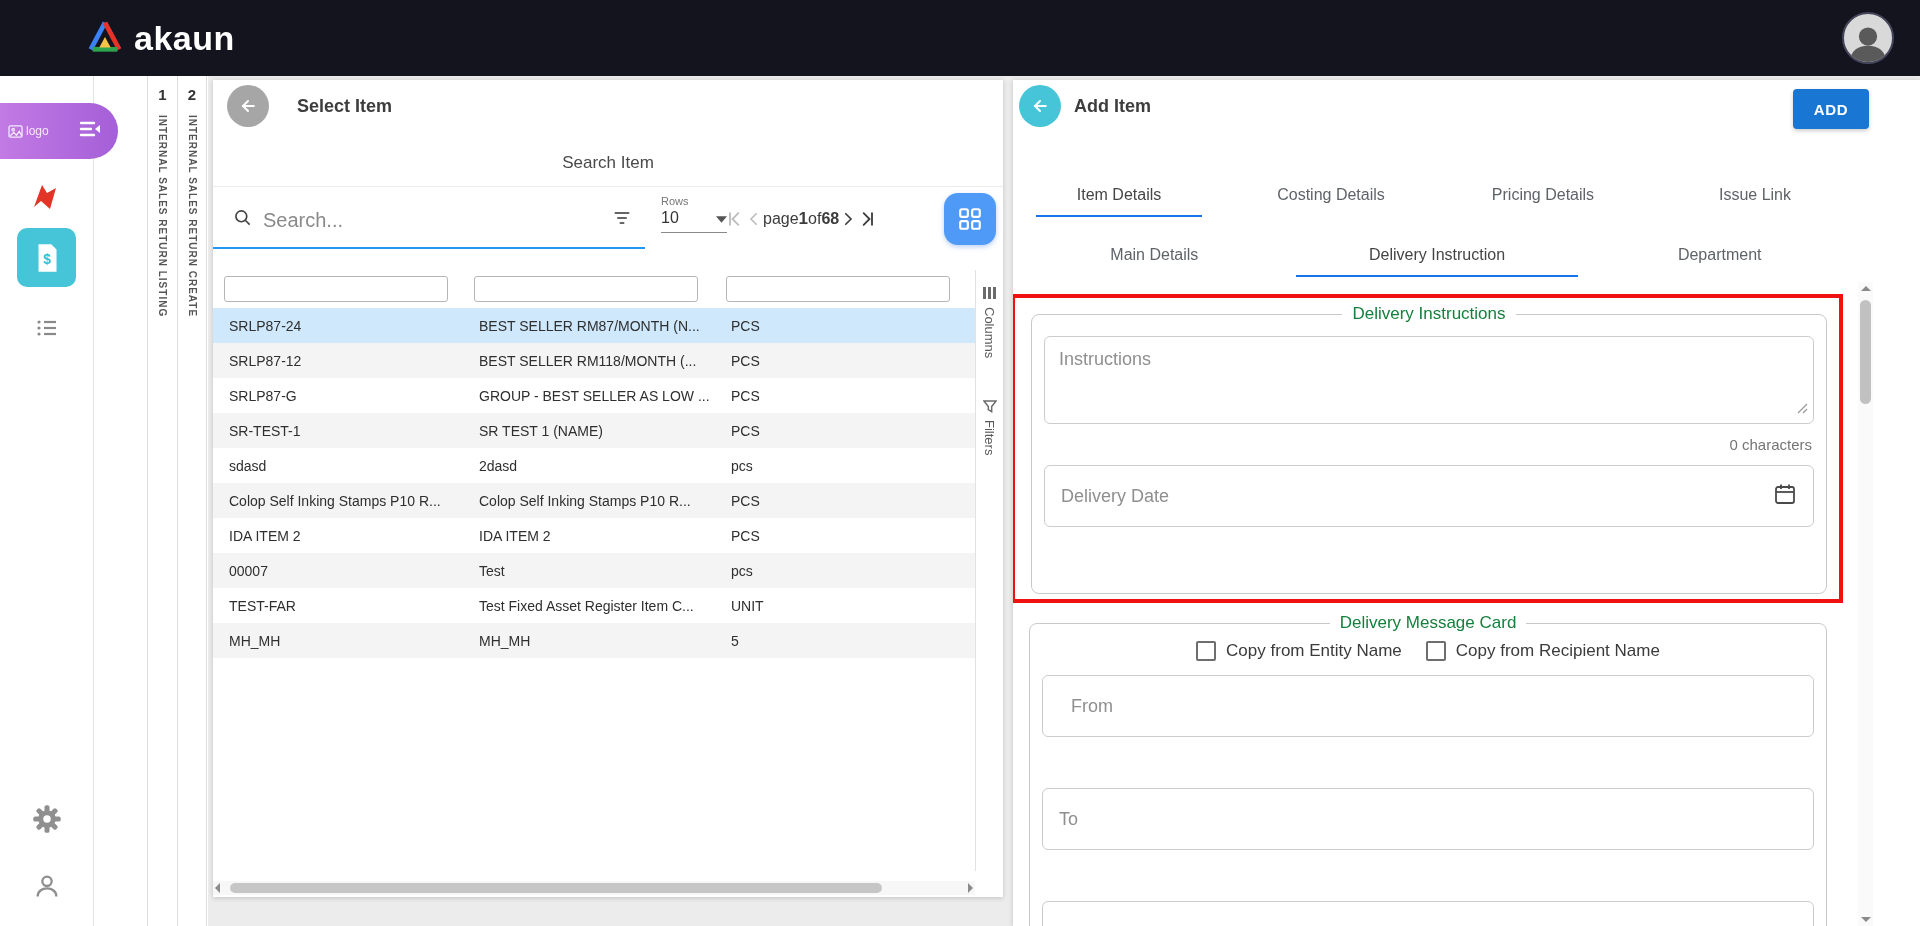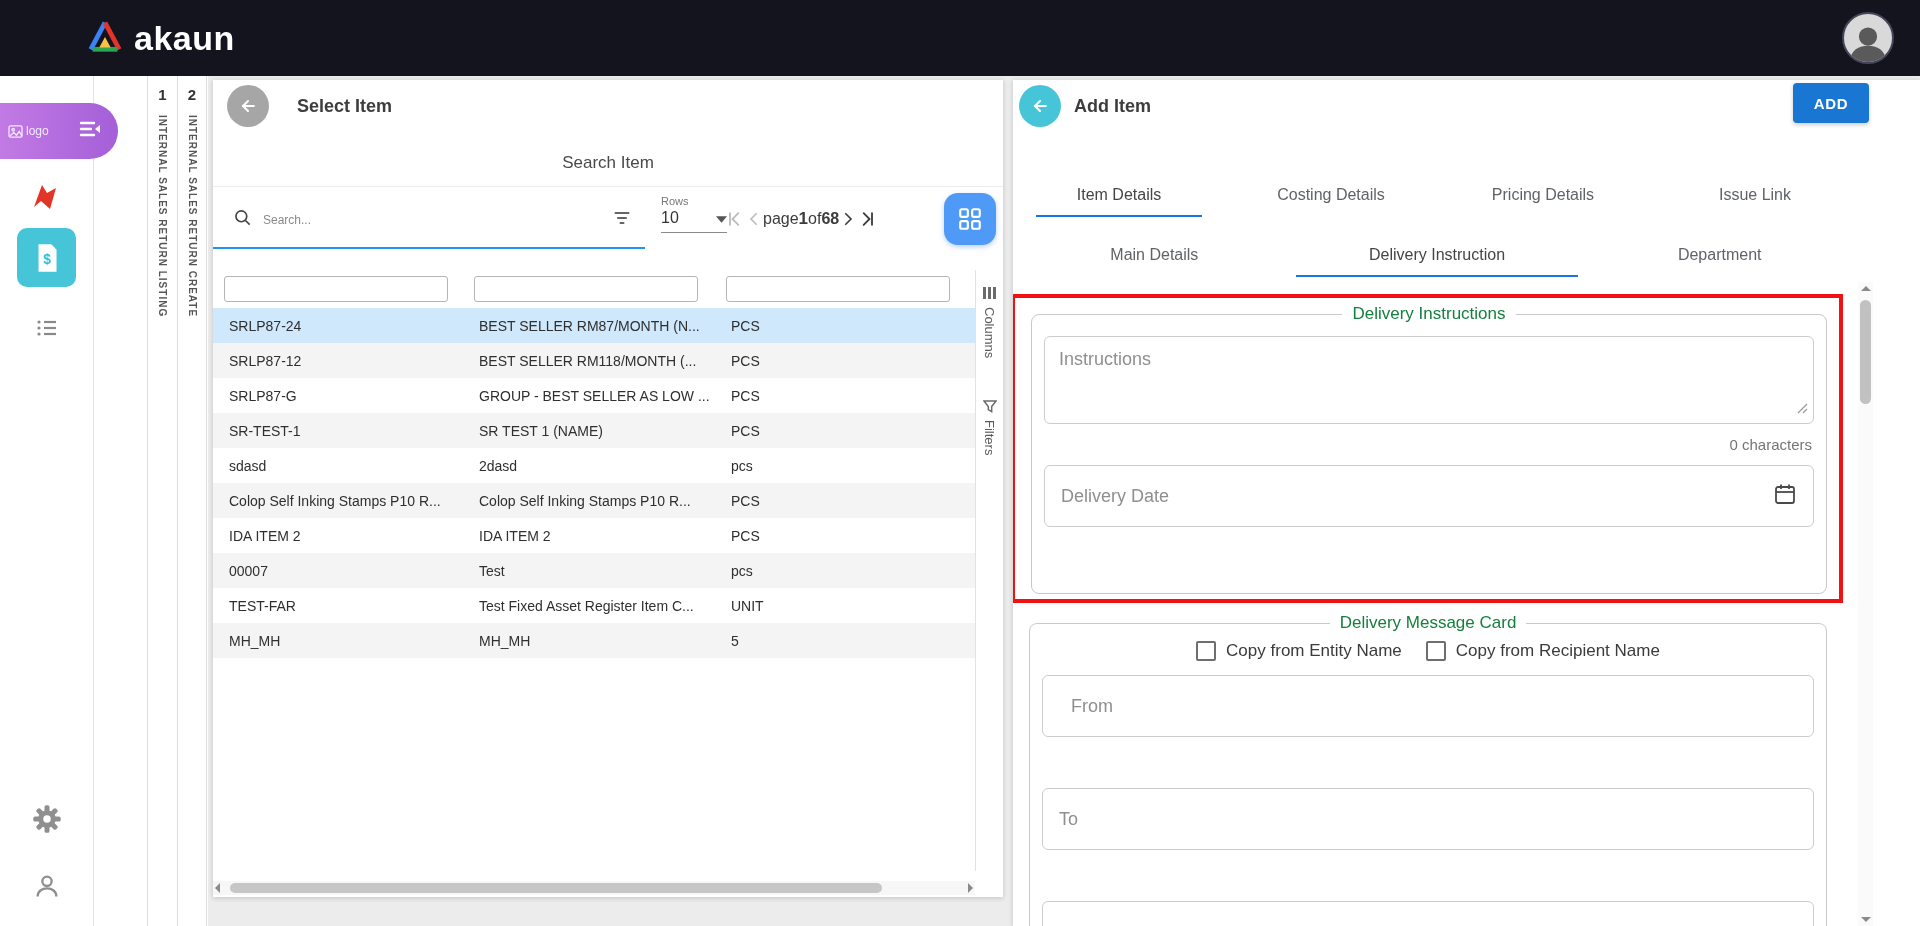--- a/index.html
+++ b/index.html
@@ -59,21 +59,21 @@
   
   .select-header { position:relative; height:107px; border-bottom:1px solid #ececec; }
   .section-label { position:absolute; top:73px; left:0; width:100%; text-align:center;
                    font-size:17px; color:#4a4a4a; }
 
   
   .search-row { position:relative; height:83px; }
   .search-field { position:absolute; left:0; top:6px; width:432px; height:56px;
                   border-bottom:2px solid #2196f3; display:flex; align-items:center;
                   padding:0 12px 0 20px; gap:10px; }
-  .search-input { border:none; outline:none; flex:1; font-size:12px; color:#333; font-family:inherit; }
+  .search-input { border:none; outline:none; flex:1; font-size:20px; color:#333; font-family:inherit; }
   .search-input::placeholder { color:#8a8a8a; }
   .rows-box { position:absolute; left:448px; top:8px; width:66px; }
   .rows-label { font-size:11px; color:#777; }
   .rows-value { margin-top:2px; display:flex; align-items:center; justify-content:space-between;
                 border-bottom:1px solid #8a8a8a; padding-bottom:5px; font-size:16px; color:#333; cursor:pointer; }
   .pager { position:absolute; left:512px; top:22px; display:flex; align-items:center; gap:0;
            font-size:16px; color:#3c3c3c; }
   .pager .pg-num { font-weight:700; font-size:17px; }
   .pager .pg-total { font-weight:600; }
   .pg-btn { display:flex; align-items:center; cursor:pointer; }
@@ -101,21 +101,21 @@
 
   
   .hscroll { position:absolute; left:0; bottom:2px; width:762px; height:14px; background:#f7f7f7;
              display:flex; align-items:center; }
   .h-arrow { width:0; height:0; border:5px solid transparent; margin:0 2px; }
   .h-arrow.left { border-right-color:#8a8a8a; border-left-width:0; }
   .h-arrow.right { border-left-color:#8a8a8a; border-right-width:0; margin-left:auto; }
   .h-thumb { width:652px; height:10px; margin-left:8px; background:#c6c6c6; border-radius:5px; cursor:grab; }
 
   
-  .add-btn { position:absolute; right:51px; top:3px; width:76px; height:40px; border:none;
+  .add-btn { position:absolute; right:51px; top:9px; width:76px; height:40px; border:none;
              border-radius:4px; background:var(--add-btn,#1976d2); color:#fff; font-size:15px;
              font-weight:700; letter-spacing:.6px; cursor:pointer; font-family:inherit;
              box-shadow:0 2px 4px rgba(0,0,0,.2); }
   .tabs { position:absolute; left:0; width:848px; display:flex; }
   .tabs1 { top:92px; height:45px; }
   .tabs2 { top:153px; height:44px; }
   .tab { flex:1; display:flex; align-items:center; justify-content:center; font-size:16px;
          color:#5f6368; position:relative; cursor:pointer; white-space:nowrap; }
   .tab.active { color:#454545; }
   .tabs1 .tab.active::after { content:''; position:absolute; bottom:0; left:23px; right:23px;

